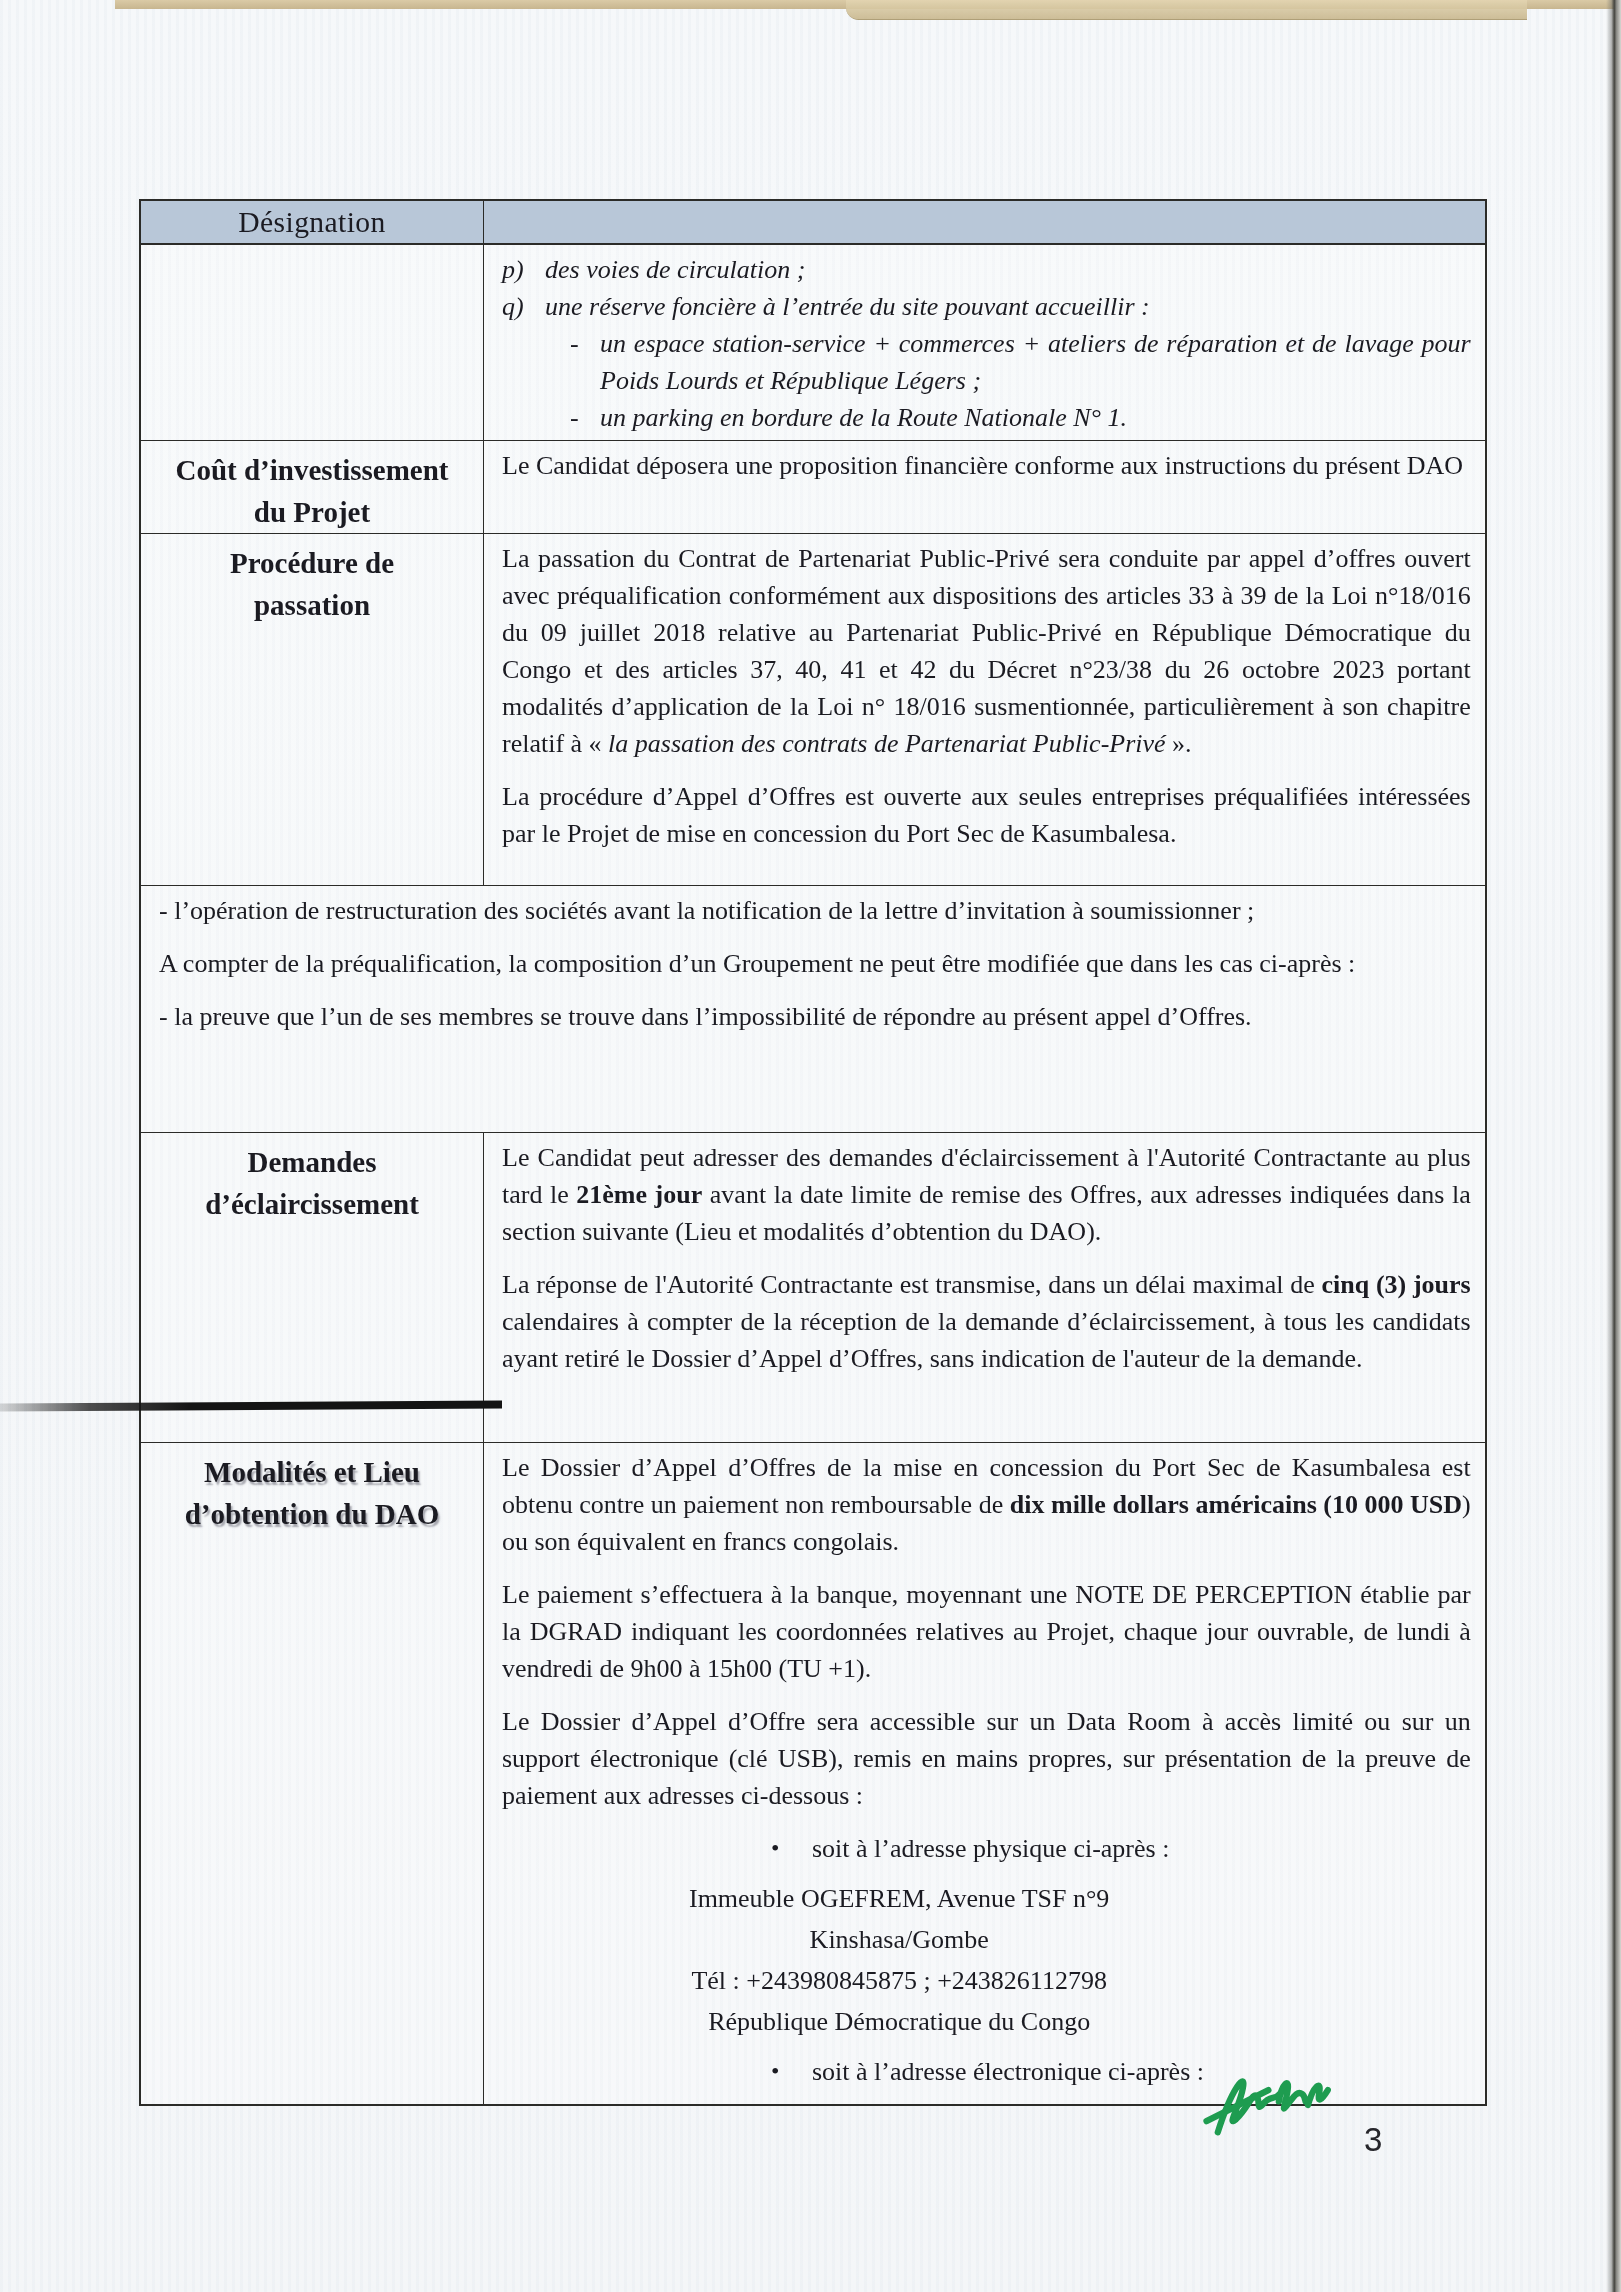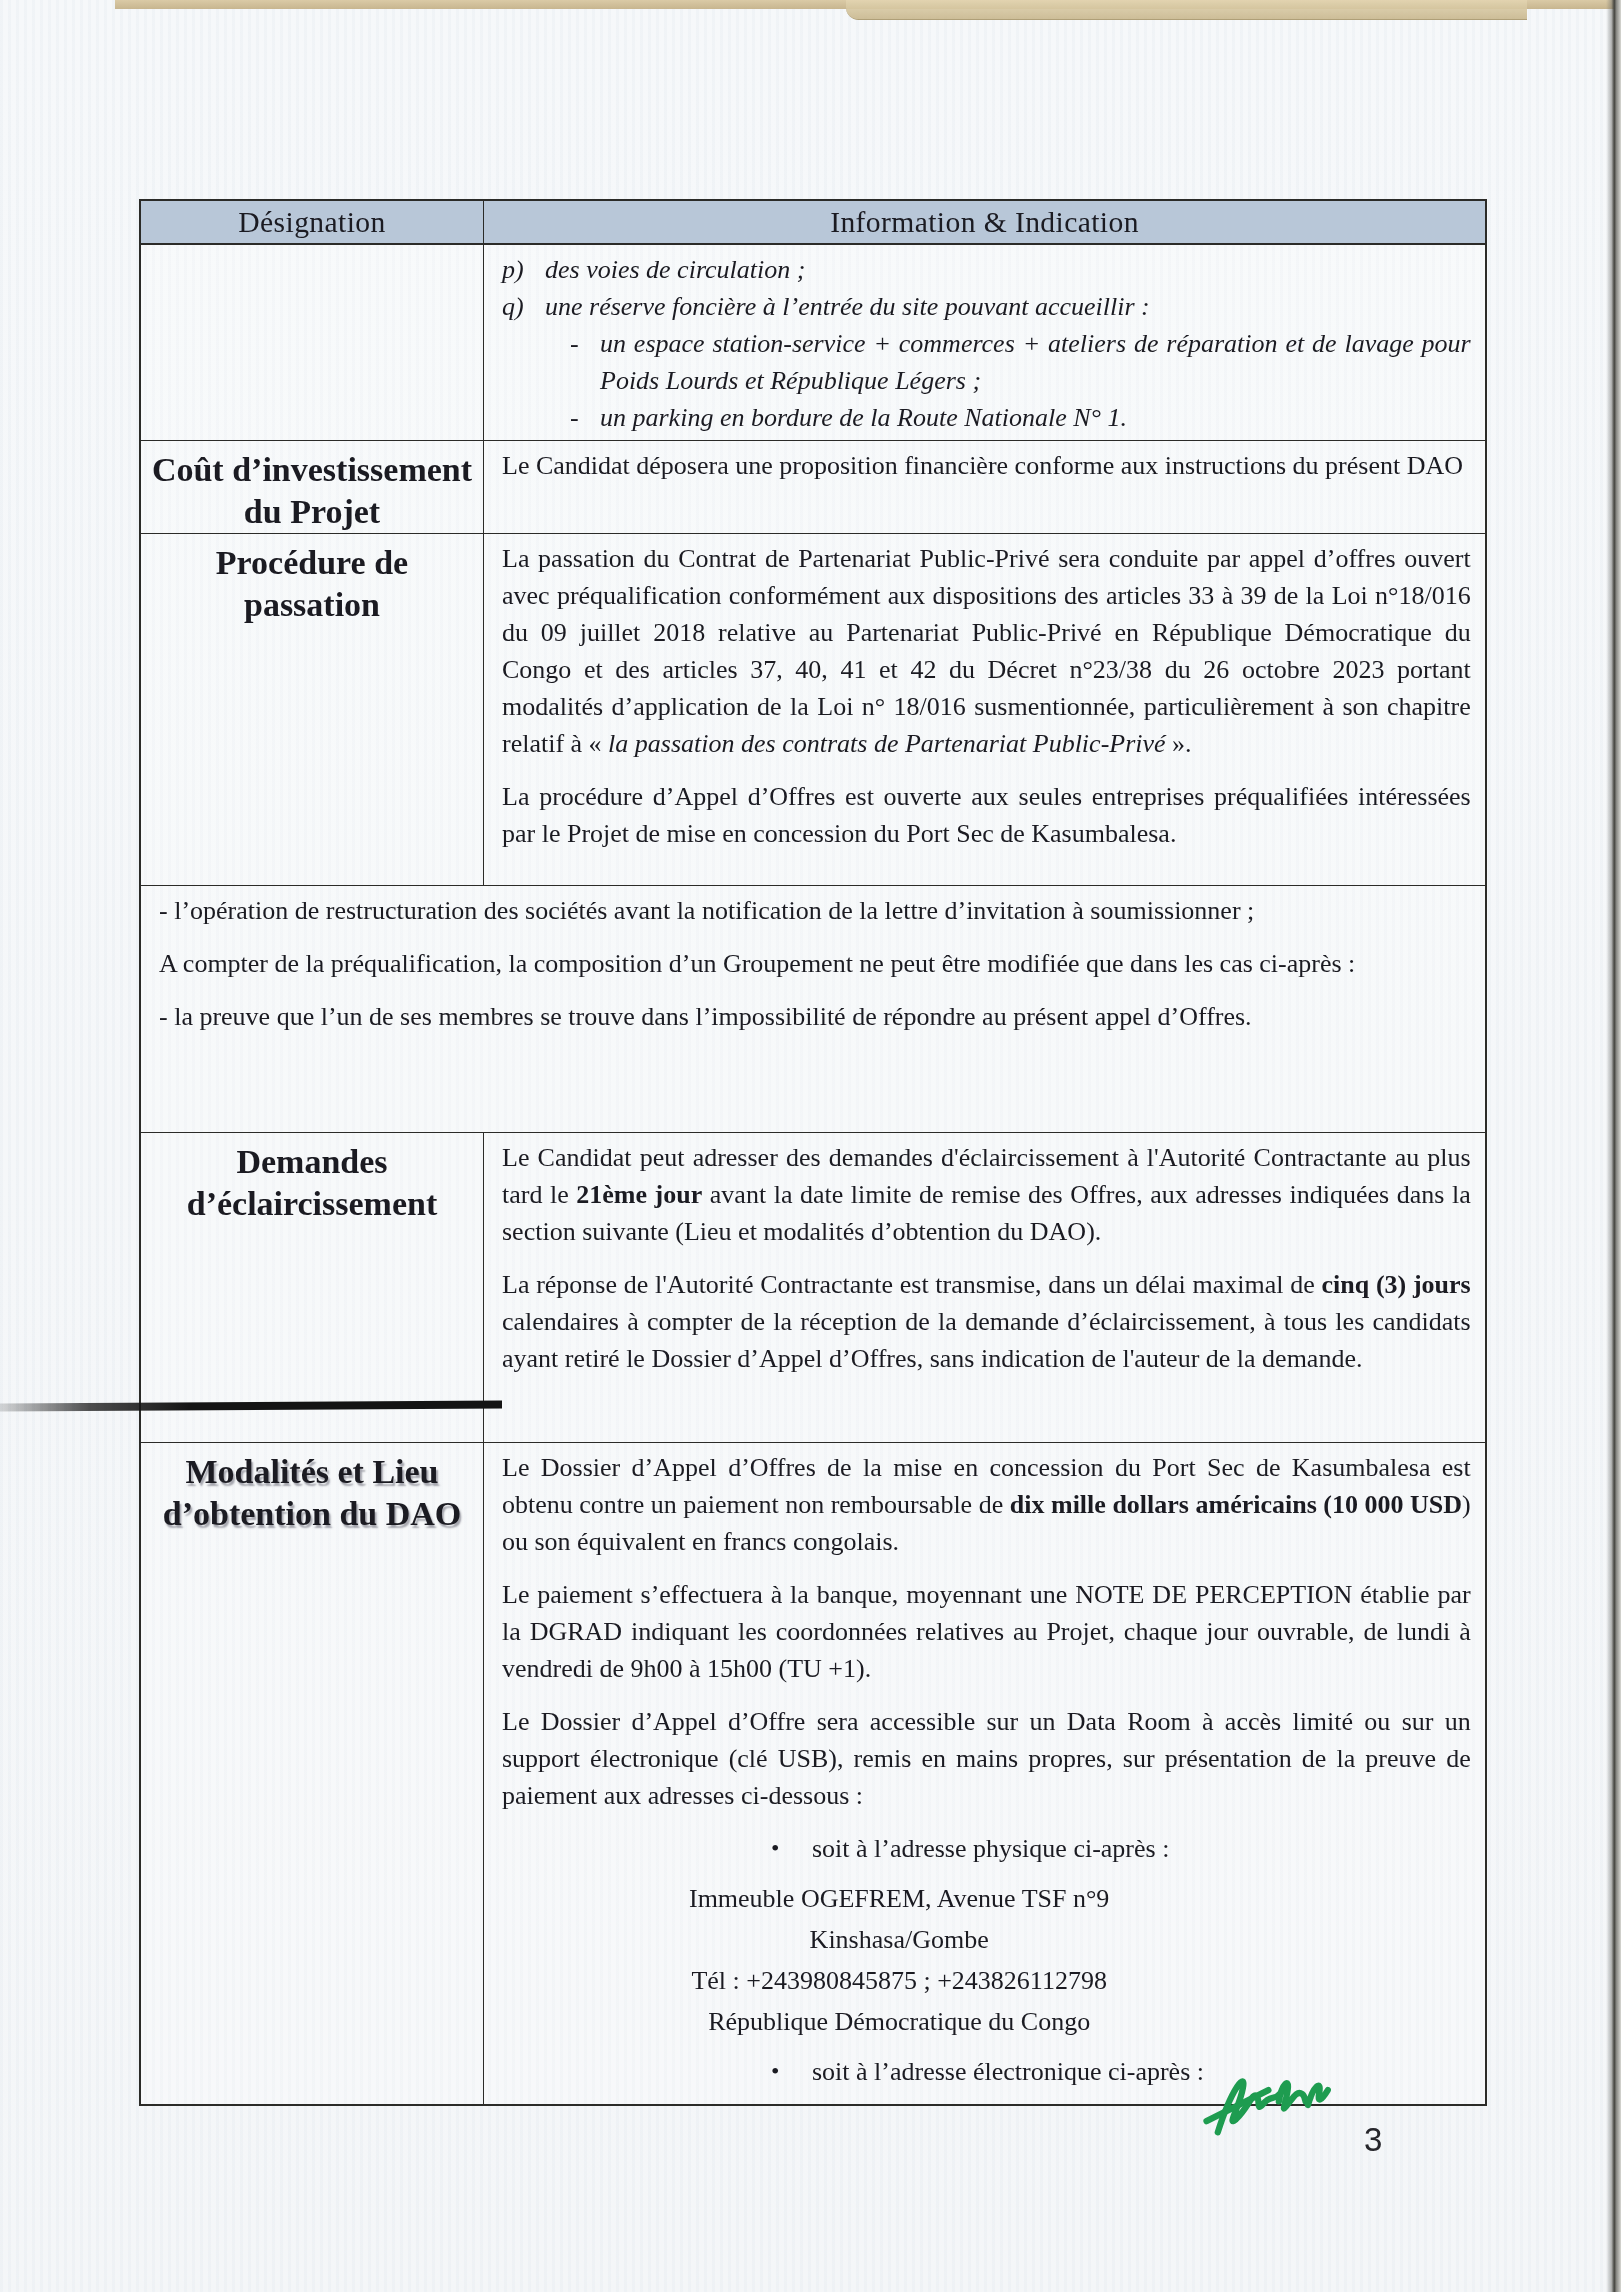--- a/index.html
+++ b/index.html
@@ -36,21 +36,21 @@
   
   .doc-table{position:absolute;left:139px;top:199px;width:1348px;
     border:2.7px solid var(--border-ink);box-sizing:border-box;background:rgba(255,255,255,0.25);}
   .t-head{display:flex;background:var(--header-fill);border-bottom:2.7px solid var(--border-ink);}
   .t-hcell{font-size:29.6px;line-height:42px;height:42px;text-align:center;letter-spacing:0.4px;}
   .t-hcell.c1{width:343px;flex:none;border-right:1.8px solid var(--border-ink);box-sizing:border-box;}
   .t-hcell.c2{flex:1;}
   .t-row{display:flex;border-top:1.8px solid var(--border-ink);}
   .t-row.first{border-top:none;}
   .t-label{width:343px;flex:none;border-right:1.8px solid var(--border-ink);box-sizing:border-box;
-    text-align:center;font-weight:bold;font-size:34px;line-height:42px;padding-top:8px;}
+    text-align:center;font-weight:bold;font-size:29px;line-height:42px;padding-top:8px;}
   .t-label.ghost div{text-shadow:1.8px 2.7px 1.8px rgba(85,85,100,0.5);}
   .t-content{flex:1;padding:6.3px 14.3px 3.6px 18px;font-size:26px;line-height:37px;text-align:justify;box-sizing:border-box;}
   .para{margin:0 0 16px 0;}
   .para:last-child{margin-bottom:0;}
   .b{font-weight:bold;}
   .i{font-style:italic;}
   .item{display:flex;font-style:italic;text-align:justify;}
   .item .mk{width:43px;flex:none;}
   .item .itext{flex:1;}
   .item.lvl2{margin-left:68px;}
@@ -69,21 +69,20 @@
 
 <div class="page">
 
   <div class="strip-thin"></div>
   <div class="strip-thick"></div>
   <div class="edge-right"></div>
 
   <div class="doc-table">
     <div class="t-head">
       <div class="t-hcell c1">Désignation</div>
-      <div class="t-hcell c2">Information &amp; Indication</div>
     </div>
     <div id="t-body">
         <div class="t-row first" style="min-height: 184px;">
           <div class="t-label"></div>
           <div class="t-content">
             <div class="item lvl1">
               <span class="mk">p)</span>
               <span class="itext"><span class="i">des voies de circulation ;</span></span>
             </div>
             <div class="item lvl1">

